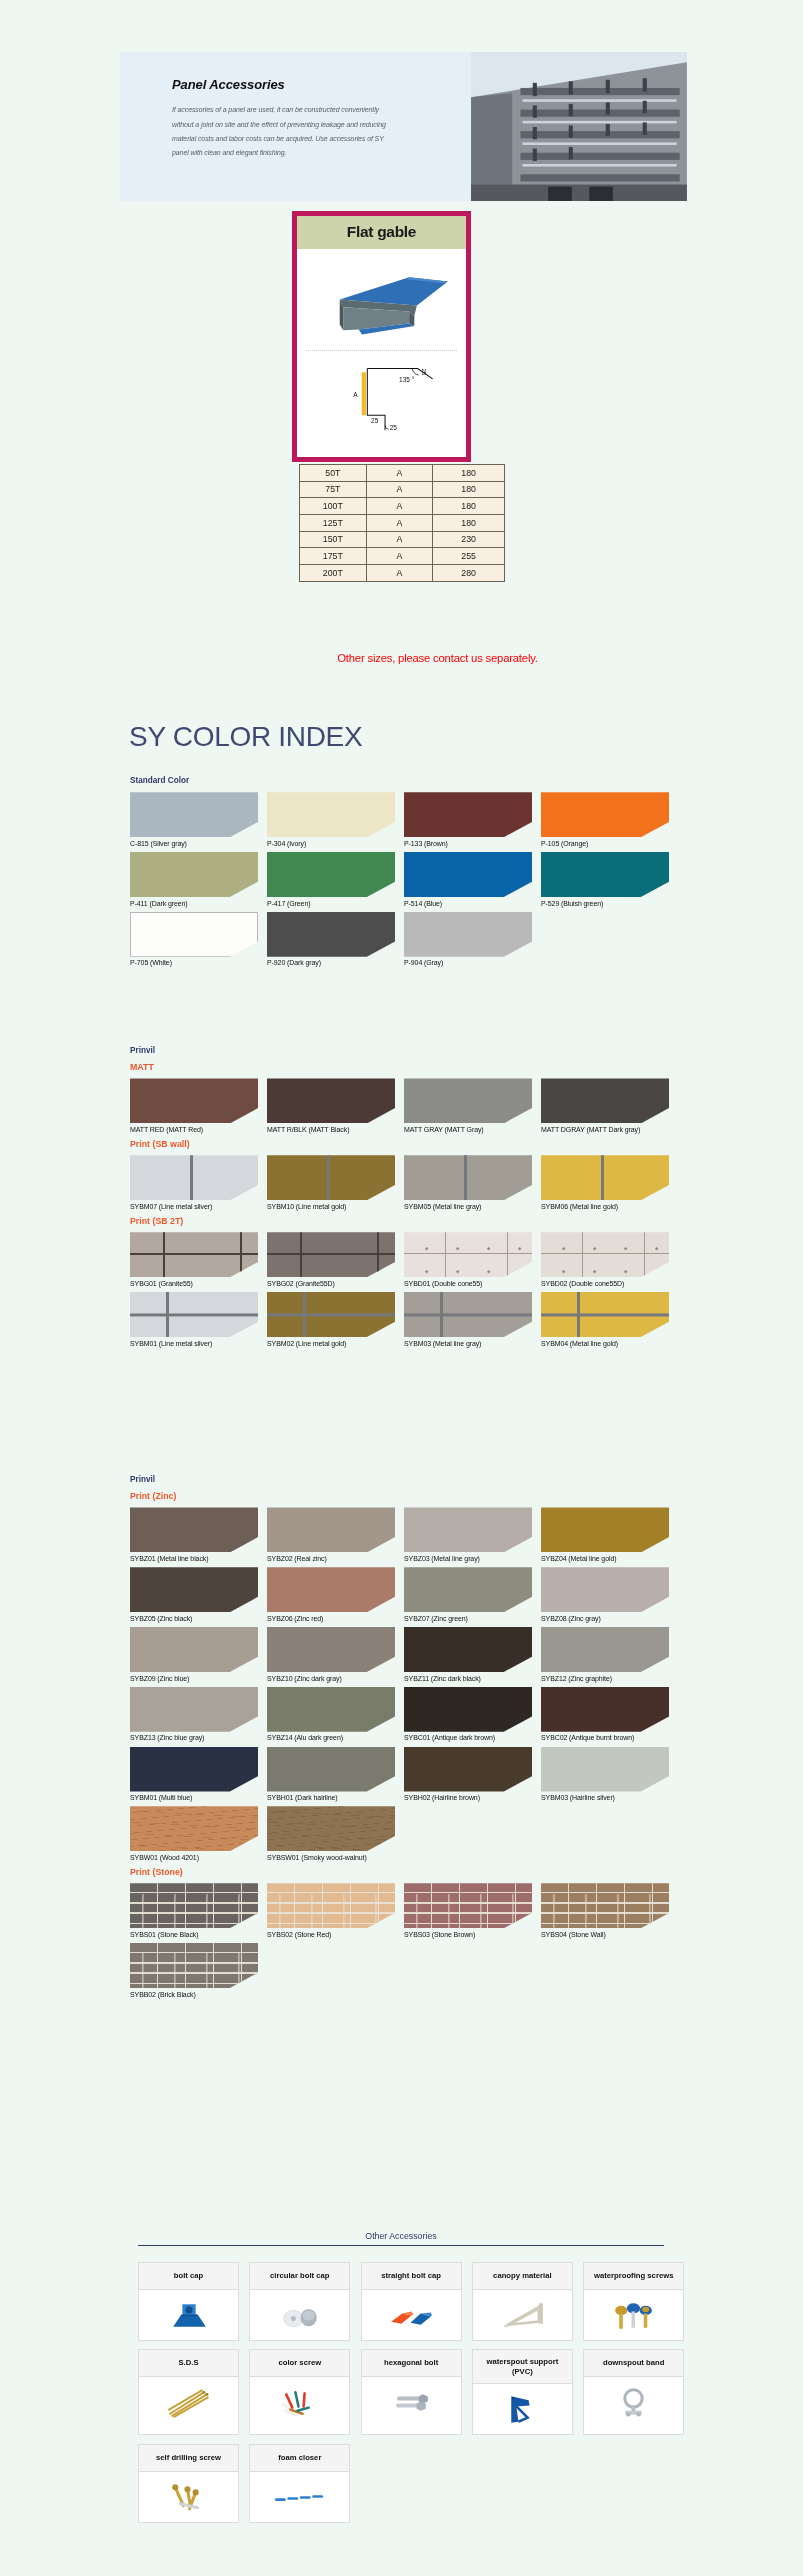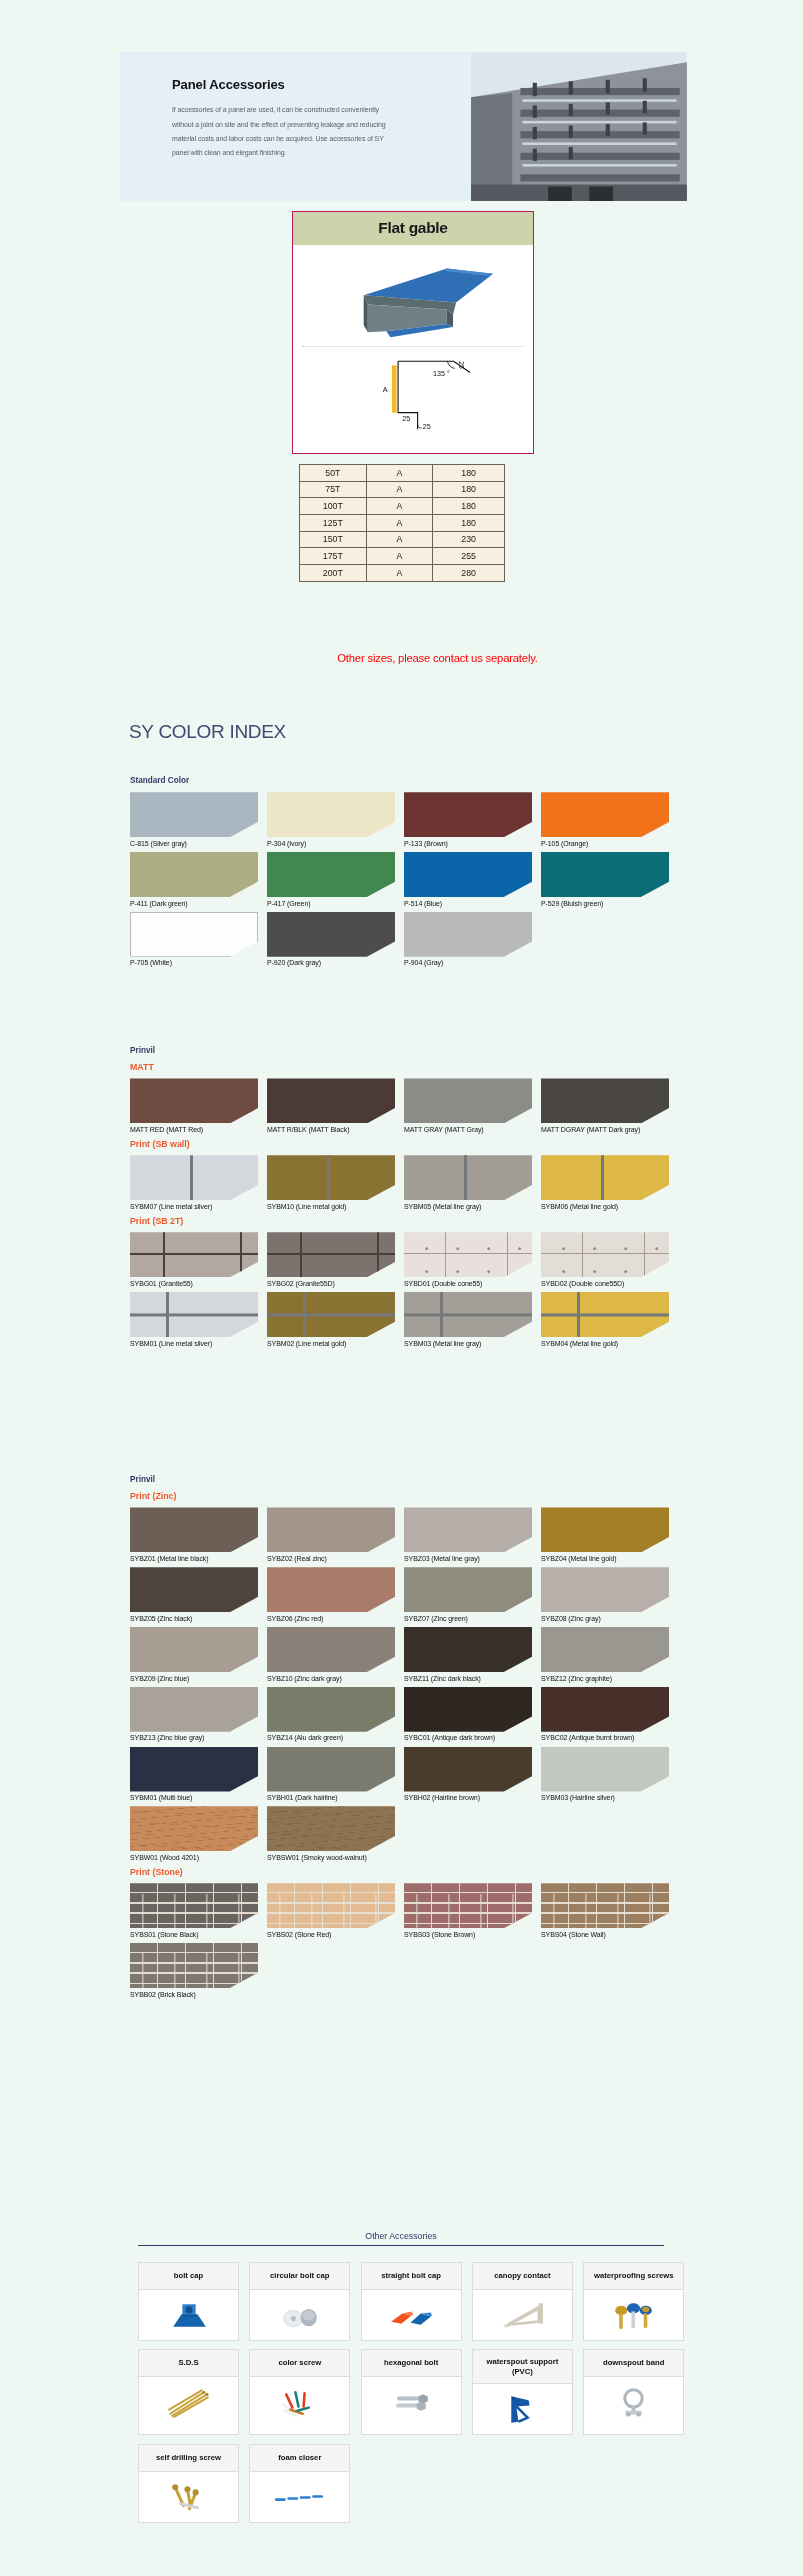--- a/index.html
+++ b/index.html
@@ -13,40 +13,41 @@
   }
   .page { width: 803px; min-height: 2576px; position: relative; background: #eef7f2; }
 
   
   .hero {
     position: absolute;
     left: 120px; top: 52px;
     width: 567px; height: 149px;
     background: linear-gradient(90deg, #e4eff8 0%, #e4eff8 62%, #dfe9f3 100%);
     display: flex;
+    font-style: italic;
   }
   .hero-text { padding: 25px 0 0 52px; width: 335px; }
   .hero-title {
     font-size: 13px; font-weight: bold; color: #111; letter-spacing: -0.1px;
     margin-bottom: 11.3px;
   }
   .hero-body {
     font-size: 7px; line-height: 2.05; color: #5b6066; max-width: 222px;
     letter-spacing: -0.1px;
   }
   .hero-photo {
     position: absolute; right: 0; top: 0; width: 216px; height: 149px;
     overflow: hidden;
   }
 
   
   .gable-card {
     position: absolute; left: 292px; top: 211px;
-    width: 242px;
-    border: 1px solid #be185d;
+    width: 179px;
+    border: 5px solid #be185d;
     background: #0f172a;
   }
   .gable-head {
     background: #cdd3ab; color: #1a1a1a;
     font-size: 15.5px; font-weight: bold; text-align: center;
     padding: 7.2px 0 8.2px; letter-spacing: -0.3px;
   }
   .gable-body { background: #fff; padding: 2.1px 5.2px 9.3px; }
   .gable-photo { height: 98px; display: flex; align-items: center; justify-content: center; }
   .gable-divider {
@@ -74,21 +75,21 @@
   .note-red {
     position: absolute; left: 0; top: 652px; width: 803px;
     text-align: center; color: #ff0000; font-size: 11.3px;
     letter-spacing: -0.2px;
     margin-left: 36px;
   }
 
   
   .index-title {
     position: absolute; left: 129px; top: 721px;
-    font-size: 19px; color: #3e4a72; letter-spacing: -0.3px;
+    font-size: 28px; color: #3e4a72; letter-spacing: -0.3px;
     font-family: "Liberation Sans", sans-serif;
   }
 
   .section { position: absolute; left: 130px; width: 546px; }
   .h-group { font-size: 8.2px; font-weight: bold; color: #2d3a68; margin-bottom: 7.2px; }
   .h-sub { font-size: 8.8px; font-weight: bold; color: #f0582a; margin: 1px 0 6.2px; }
 
   .swatch-grid { display: grid; grid-template-columns: repeat(4, 137px); }
   .swatch-cell { margin-bottom: 5.2px; }
   .swatch {
@@ -608,21 +609,21 @@
           <div class="acc-card-body">
             <svg xmlns="http://www.w3.org/2000/svg" width="49" height="36" viewBox="0 0 96 70">
               <polygon points="8,48 30,32 48,36 28,52" fill="#f2531e"></polygon>
               <polygon points="30,32 48,28 52,34 48,36" fill="#ff7a44"></polygon>
               <polygon points="46,50 66,32 86,38 66,54" fill="#1463ad"></polygon>
               <polygon points="66,32 86,30 88,36 86,38" fill="#3a87d4"></polygon>
             </svg>
           </div>
         </div>
         <div class="acc-card">
-          <div class="acc-card-head">canopy contact</div>
+          <div class="acc-card-head">canopy material</div>
           <div class="acc-card-body">
             <svg xmlns="http://www.w3.org/2000/svg" width="49" height="36" viewBox="0 0 96 70">
               <polygon points="10,56 84,14 88,22 16,60" fill="#ddd9cc"></polygon>
               <rect x="80" y="12" width="8" height="40" fill="#cfcabb"></rect>
               <polygon points="20,54 80,20 80,48" fill="none" stroke="#cfcabb" stroke-width="5"></polygon>
             </svg>
           </div>
         </div>
         <div class="acc-card">
           <div class="acc-card-head">waterproofing screws</div>

